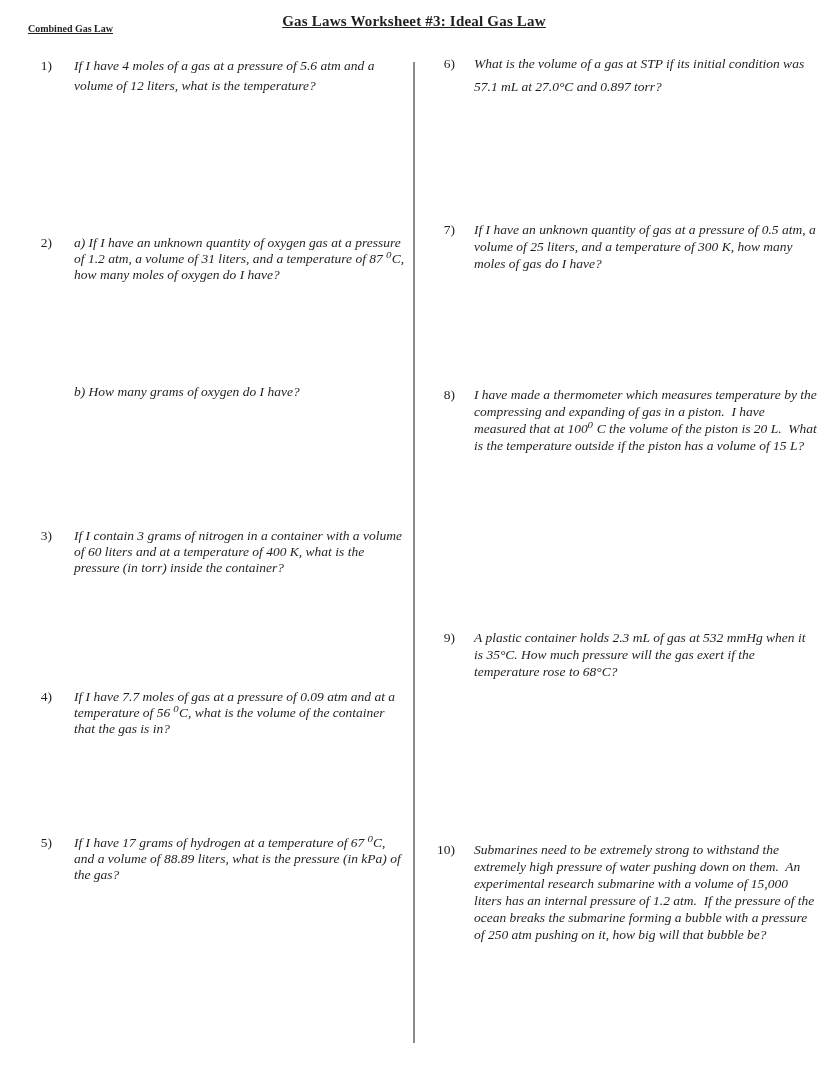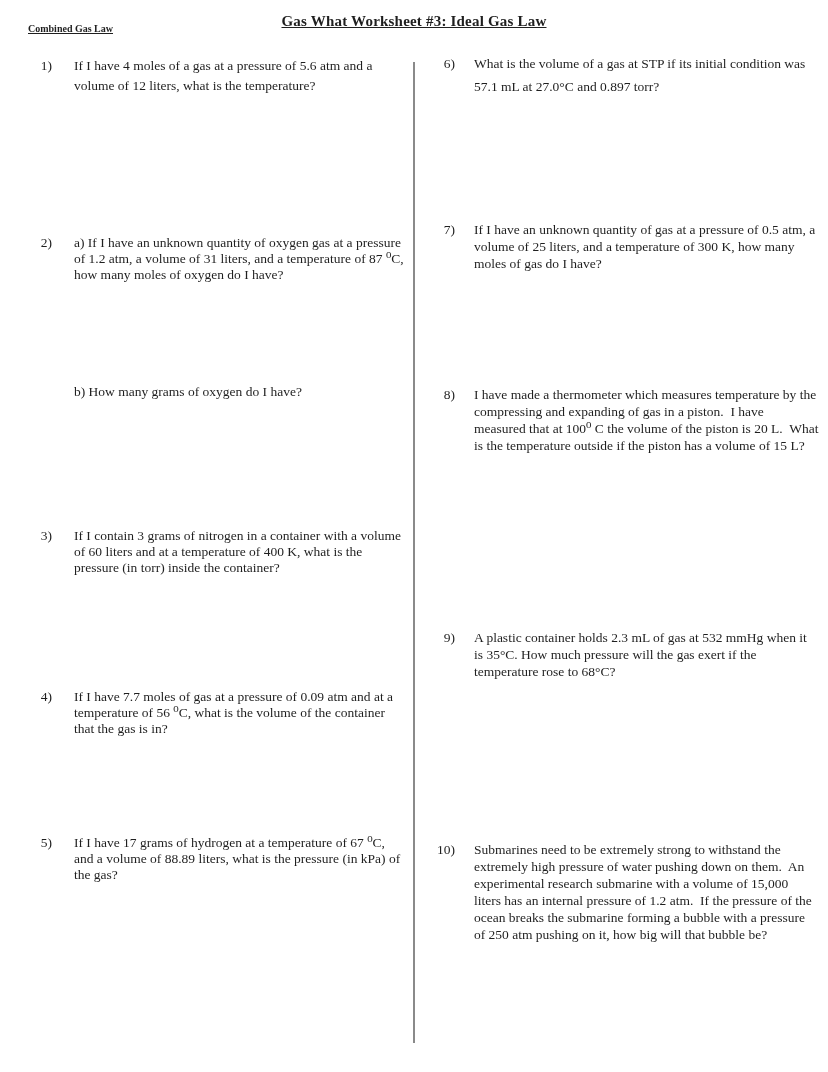--- a/index.html
+++ b/index.html
@@ -60,32 +60,33 @@
   .q.rightcol { left: 432px; width: 394px; }
   .q .qnum {
     flex: 0 0 22px;
     text-align: right;
     white-space: pre;
   }
   .q.rightcol .qnum { flex: 0 0 23px; }
   .q .qtext {
     margin-left: 22px;
     white-space: pre;
+    font-style: italic;
   }
   .q.rightcol .qtext { margin-left: 19px; }
   .lh20 { line-height: 20px; }
   .lh23 { line-height: 23px; }
   .lh17 { line-height: 17px; }
 </style>
 </head>
 <body>
 
 <div class="page">
 
-  <div class="title">Gas What Worksheet #3: Ideal Gas Law</div>
+  <div class="title">Gas Laws Worksheet #3: Ideal Gas Law</div>
 
   <div class="col-header left">Combined Gas Law</div>
 
   <div class="divider"></div>
 
   <div class="q leftcol lh20" style="top:56px">
     <span class="qnum">1)</span>
     <div class="qtext">If I have 4 moles of a gas at a pressure of 5.6 atm and a
 volume of 12 liters, what is the temperature?</div>
   </div>

